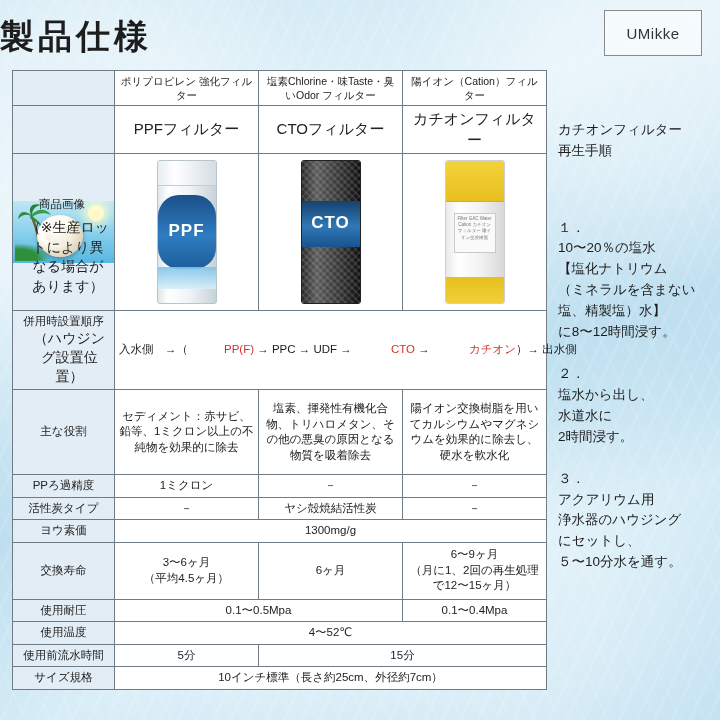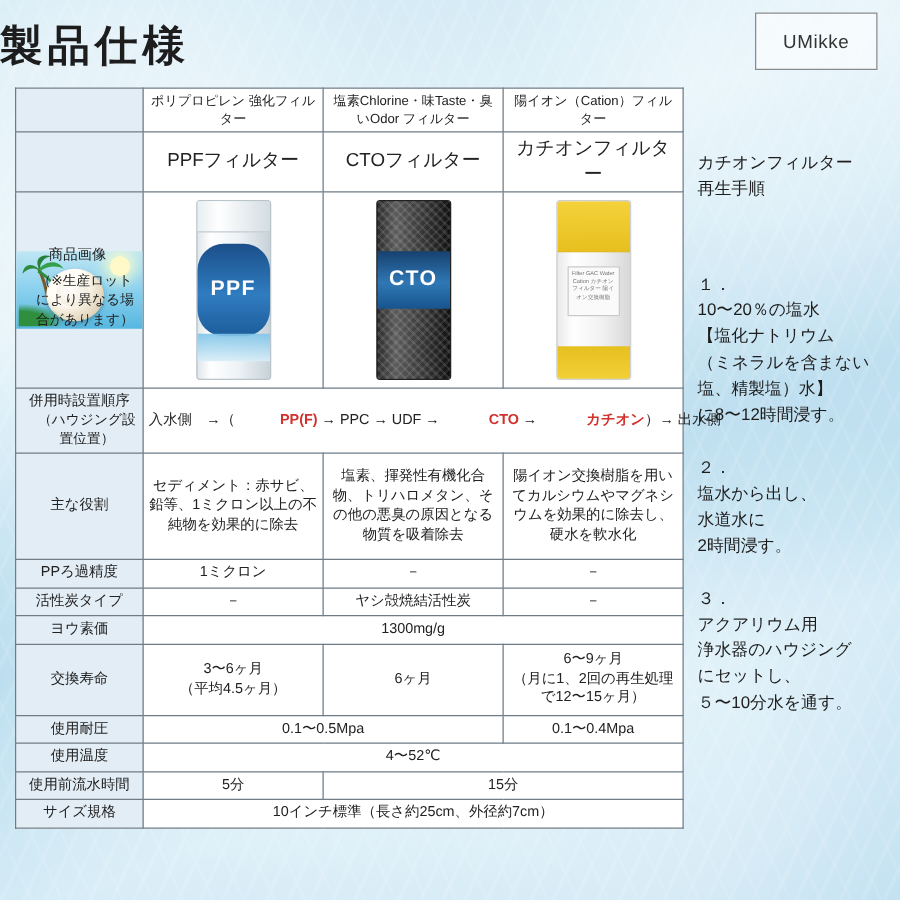--- a/index.html
+++ b/index.html
@@ -54,21 +54,21 @@
     padding:3px 4px;
     vertical-align:middle;
     text-align:center;
     line-height:1.35;
     font-weight:normal;
   }
   .rowhead{background:#e3edf5;width:102px;font-size:11.5px;}
   .colhead{font-size:15px;background:#ffffff;}
   .sub{font-size:10.5px;line-height:1.3;}
   .left{text-align:left;}
-  .note{font-size:11px;padding-left:12px;}
+  .note{font-size:14px;padding-left:12px;}
 
   
   .imgcell{height:150px;padding:2px;background:#fff;}
   .filter{
     width:58px;height:142px;margin:0 auto;position:relative;border-radius:3px;
   }
   .ppf{
     background:linear-gradient(90deg,#dfe6ea 0%,#ffffff 18%,#eef3f6 55%,#c7d2d8 100%);
     border:1px solid #b9c4cb;
   }
@@ -110,21 +110,21 @@
     overflow:hidden;
   }
   .coco .sun{position:absolute;right:10px;top:4px;width:16px;height:16px;border-radius:50%;background:#fff9c9;box-shadow:0 0 10px 5px rgba(255,255,200,.75);}
   .coco .palm{position:absolute;left:4px;top:2px;width:46px;height:40px;}
   .coco .nut{position:absolute;left:24px;bottom:6px;width:46px;height:42px;border-radius:50%;background:radial-gradient(circle at 35% 30%,#fffdf5 0 38%,#f0e7d4 55%,#cdbb9a 100%);box-shadow:0 2px 4px rgba(0,0,0,.25);}
   .coco .nut:after{content:"";position:absolute;left:8px;top:8px;width:26px;height:22px;border-radius:50%;background:radial-gradient(circle at 40% 35%,#ffffff,#efe6d2);}
   .coco .leaf{position:absolute;left:2px;bottom:2px;width:36px;height:18px;background:radial-gradient(ellipse at 10% 80%,#2f8f3f 0 40%,rgba(47,143,63,0) 70%);}
 
   
   .flow{font-size:11.5px;white-space:nowrap;}
-  .flow .pp{color:#d2322d;font-weight:bold;padding-left:36px;}
+  .flow .pp{color:#d2322d;font-weight:normal;padding-left:36px;}
 
   
   .side{
     position:absolute;left:558px;top:78px;width:152px;
     font-size:13.5px;line-height:1.55;color:#1d1d1d;
     white-space:pre-wrap;
   }
 </style>
 </head>
 <body>

